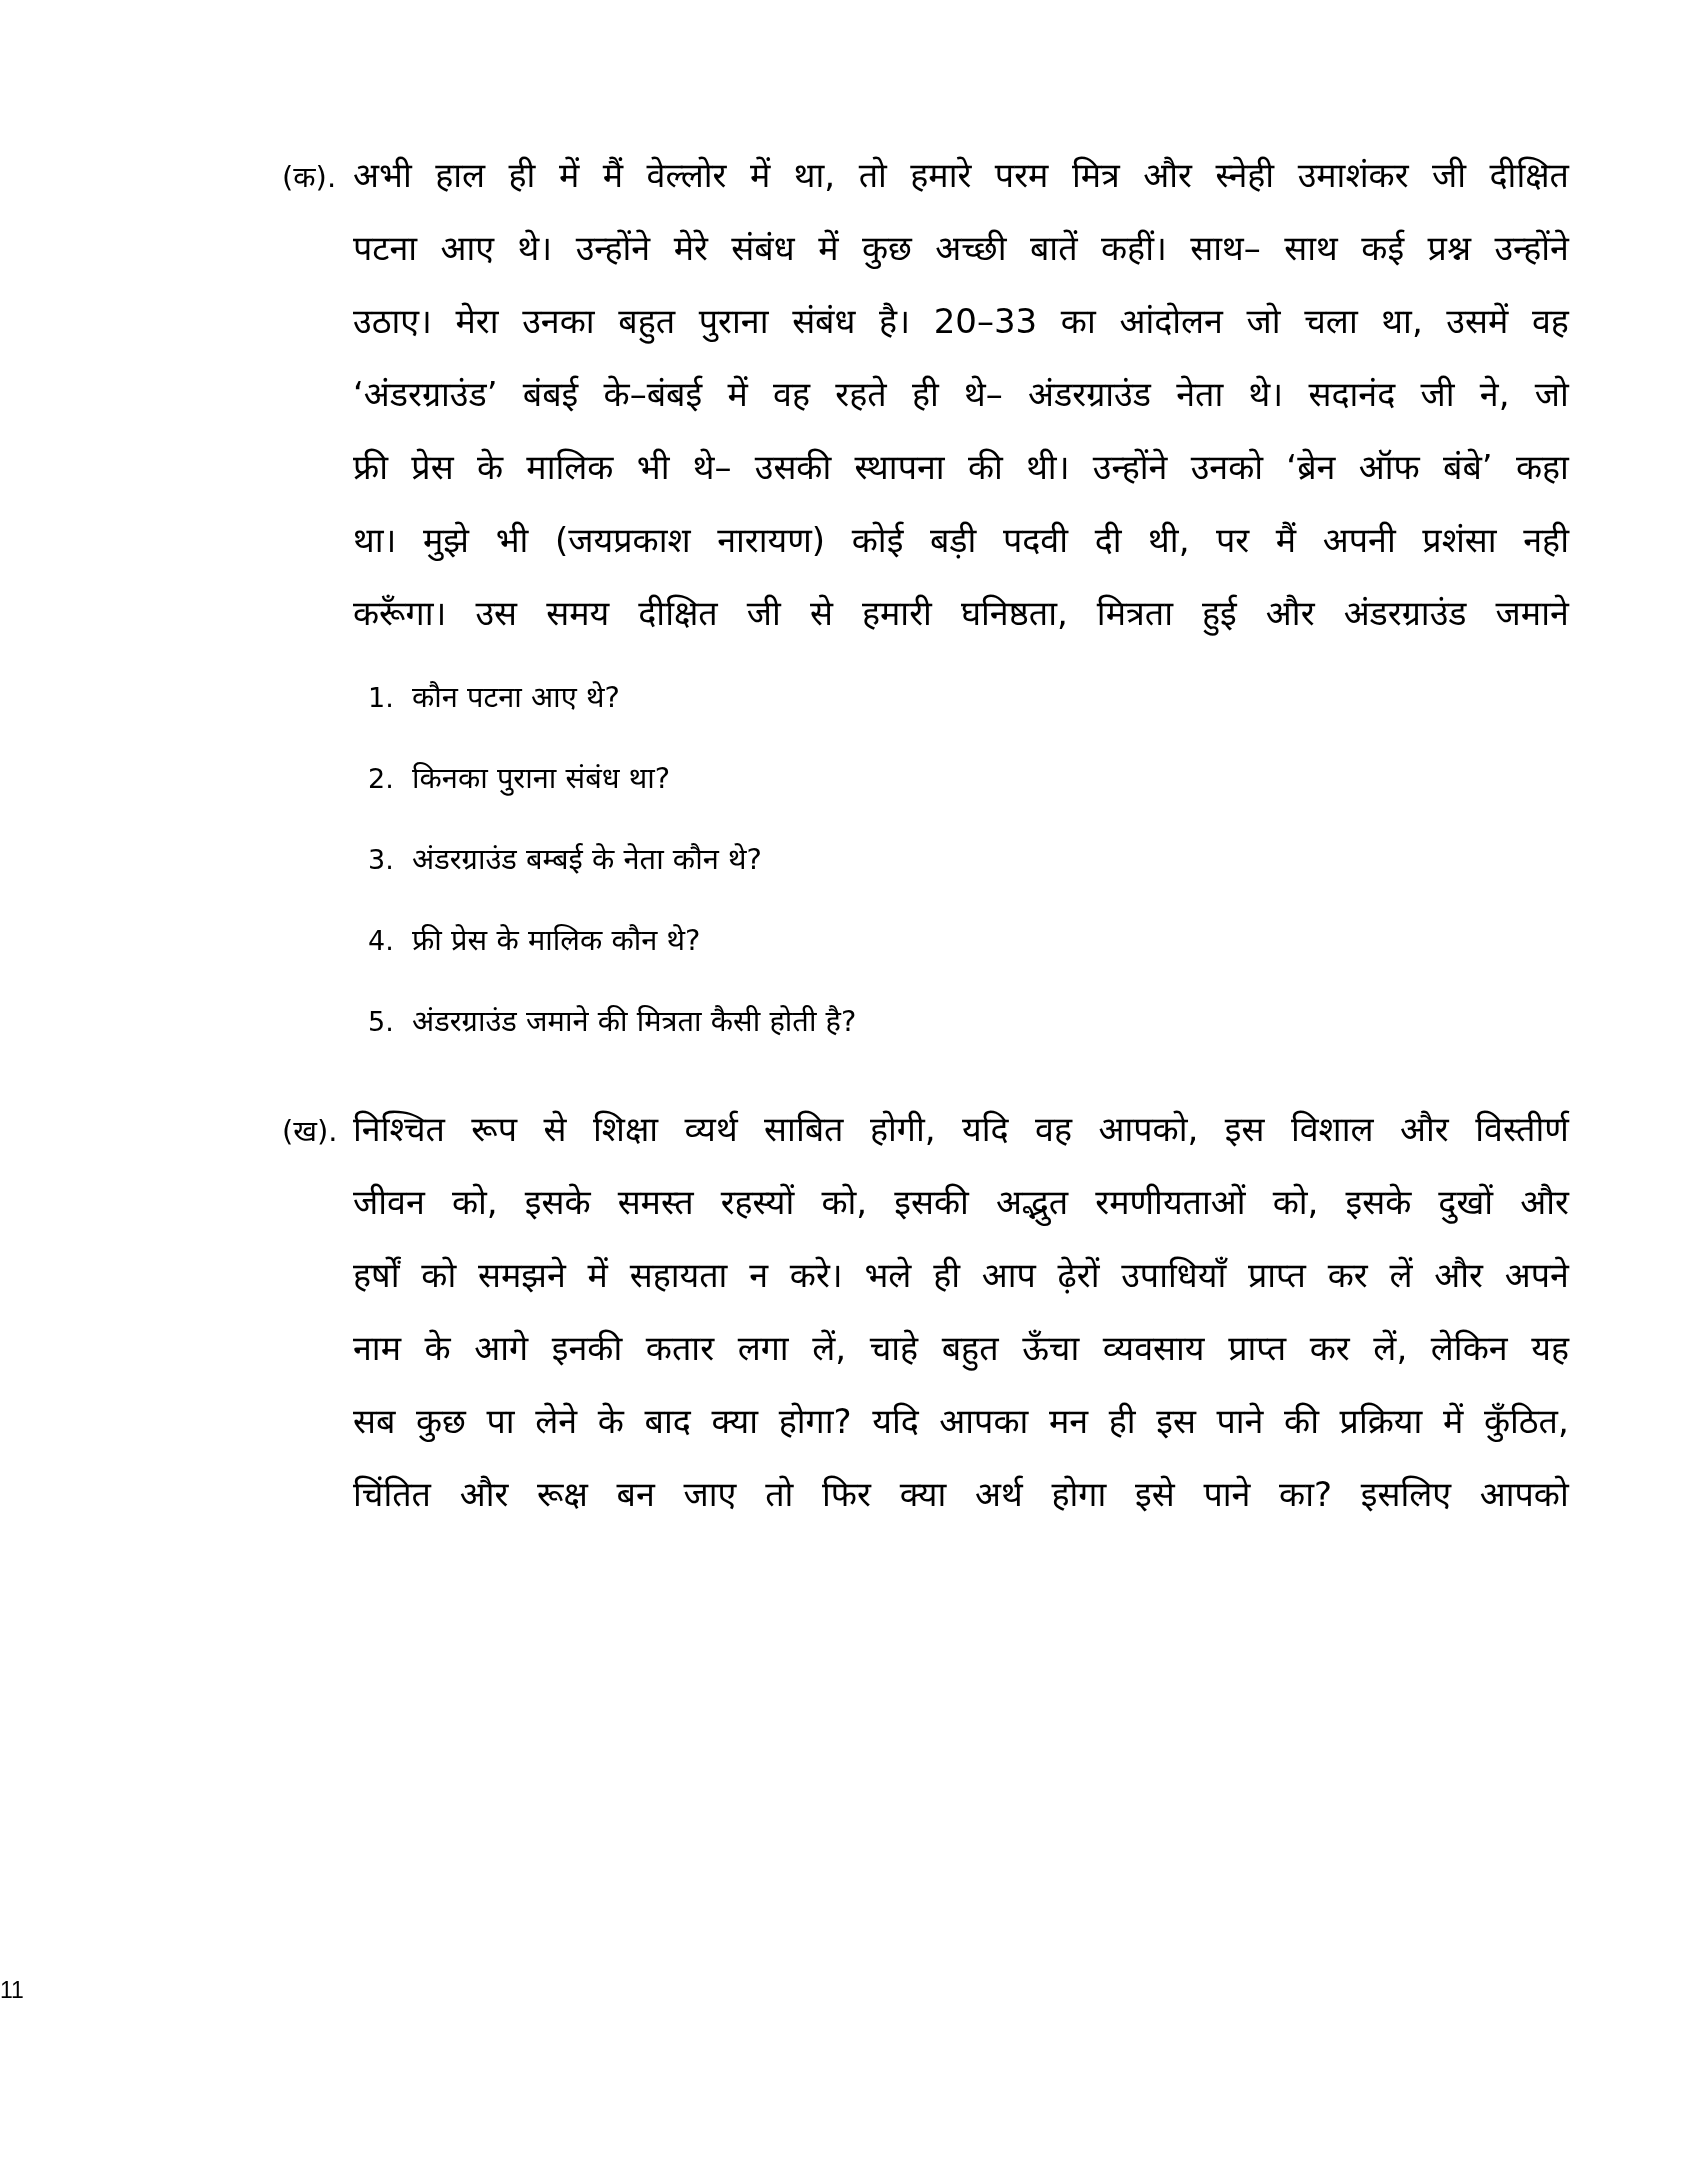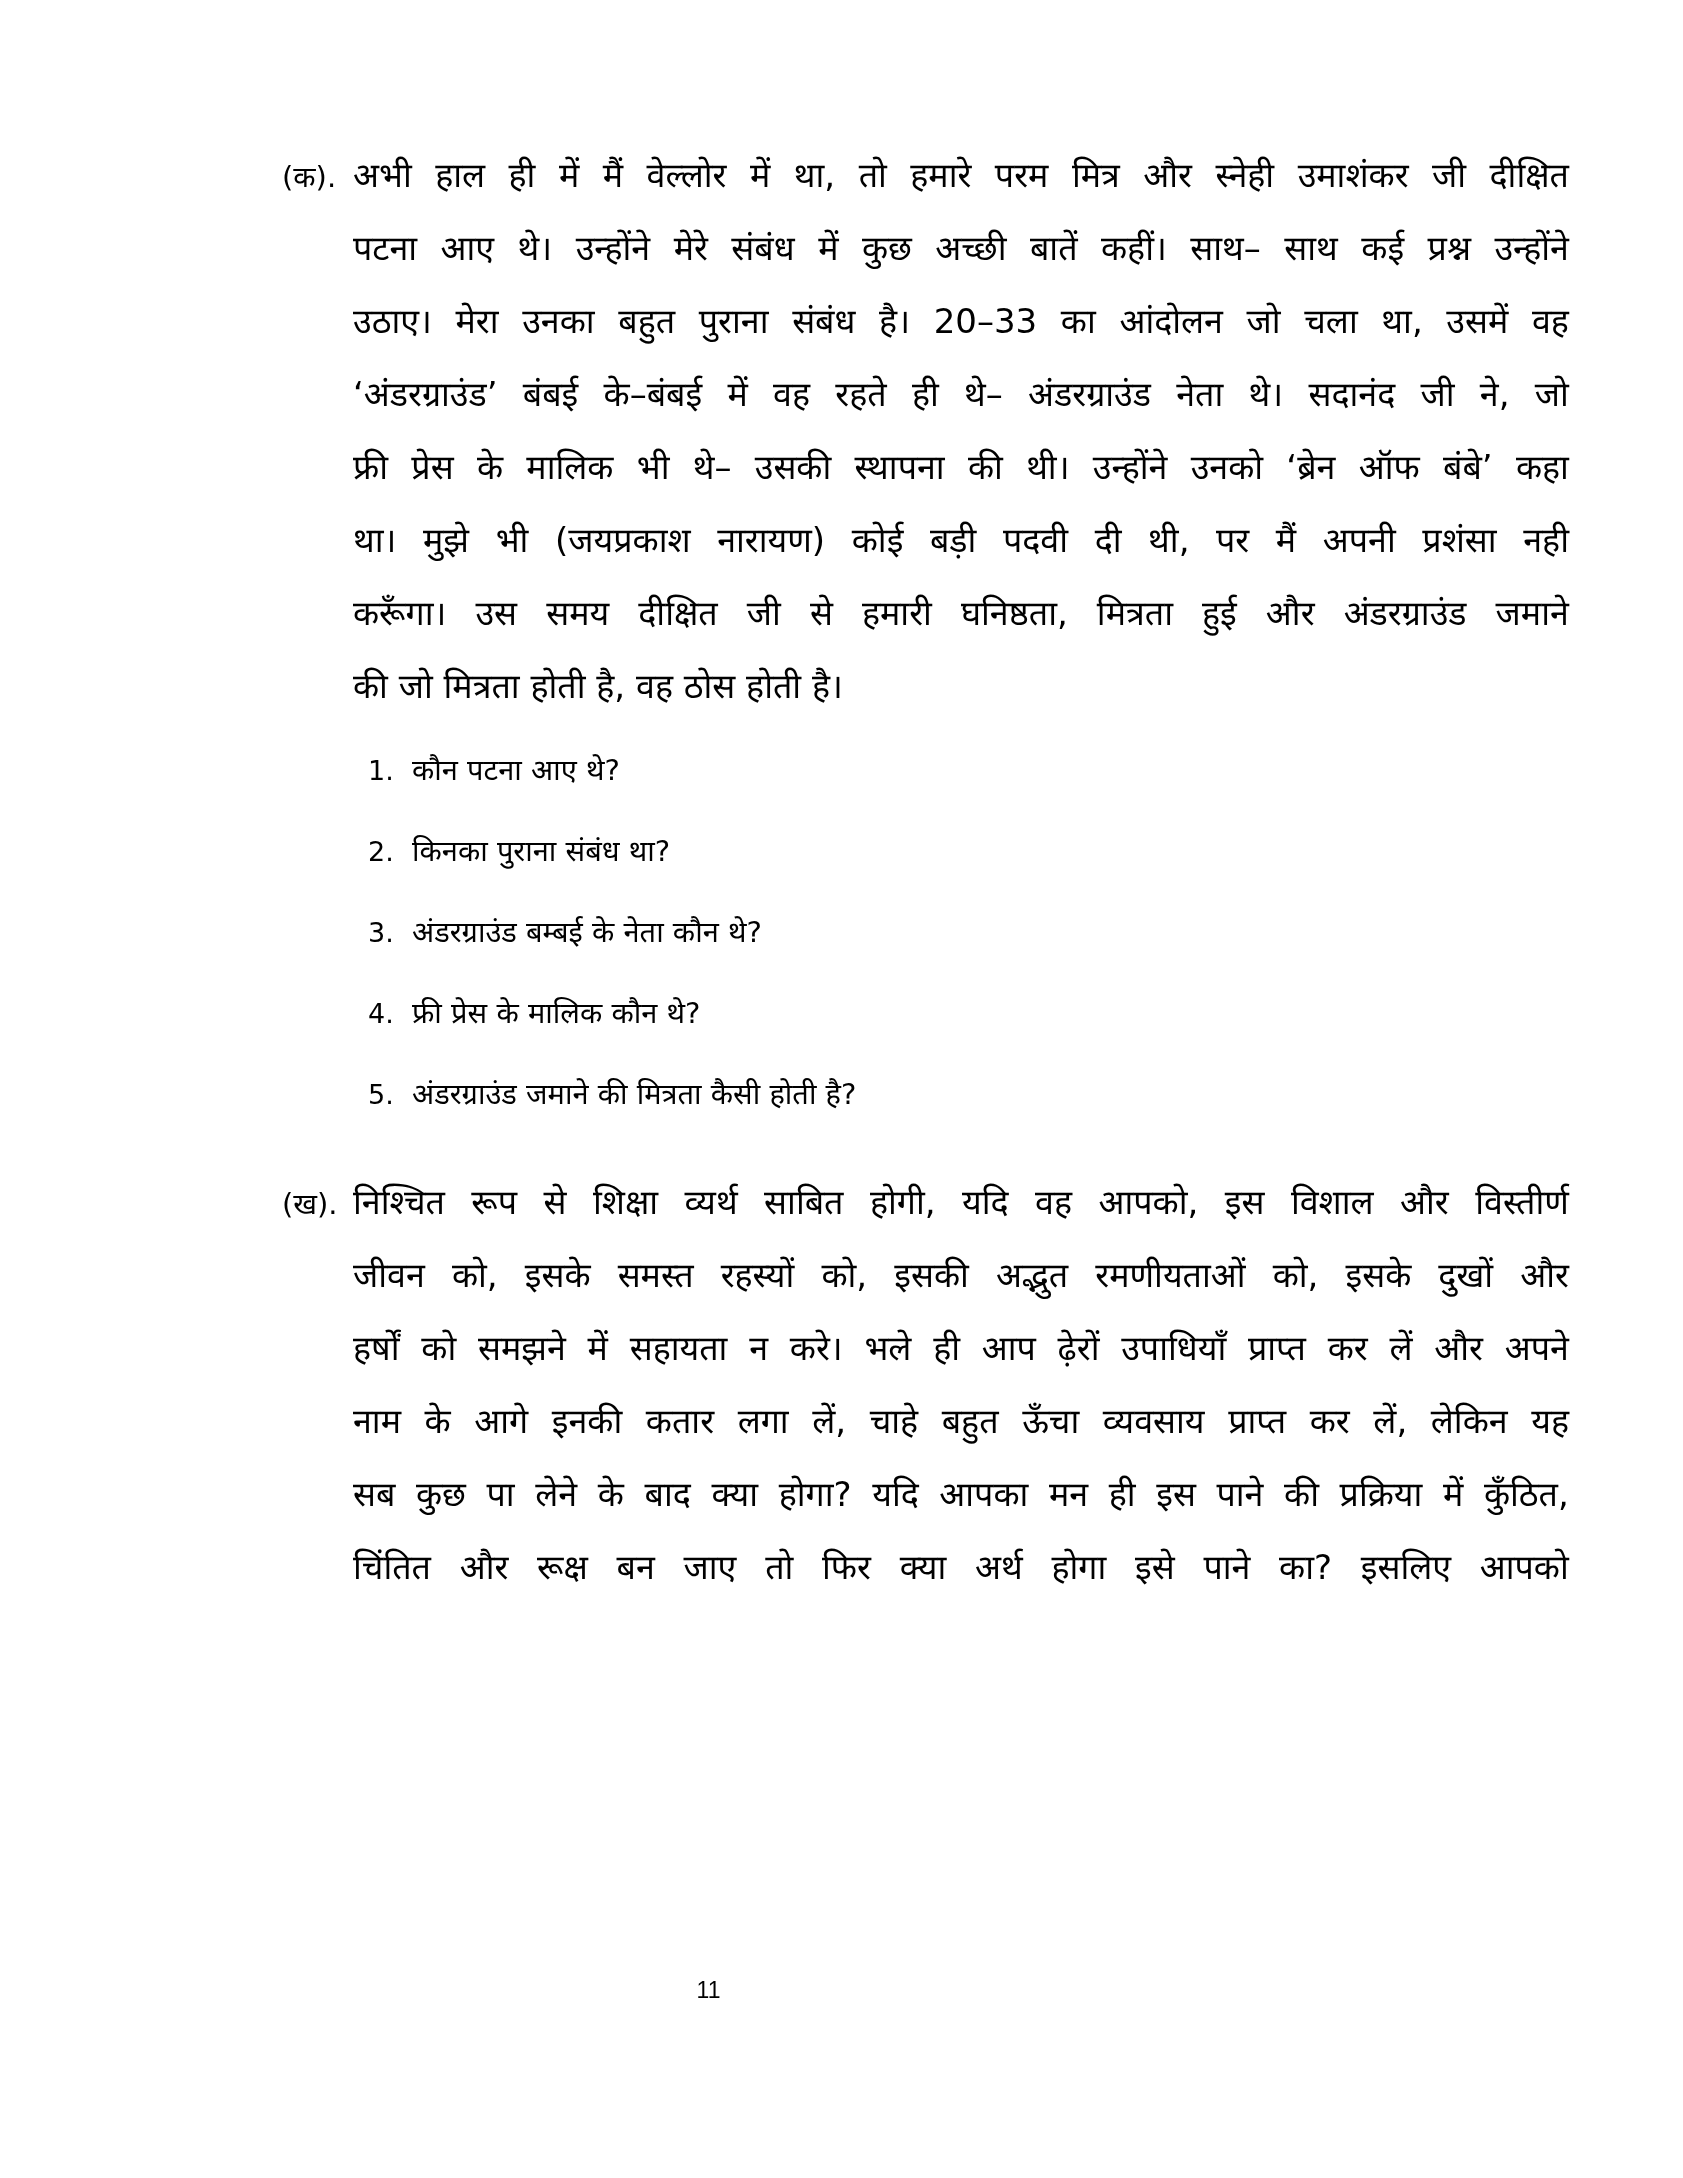--- a/index.html
+++ b/index.html
@@ -106,21 +106,20 @@
     line-height: 1;
     white-space: nowrap;
   }
 
   
   .page-number {
     position: absolute;
     left: 0;
     top: 1977px;
     width: 1417px;
-    text-align: center;
     font-size: 23px;
     font-family: "Liberation Sans", sans-serif;
     color: #000000;
   }
 </style>
 </head>
 <body>
 
 <div class="page">
   <div class="content">
@@ -269,24 +268,20 @@
             <span>हमारी</span>
             <span>घनिष्ठता,</span>
             <span>मित्रता</span>
             <span>हुई</span>
             <span>और</span>
             <span>अंडरग्राउंड</span>
             <span>जमाने</span>
           </span>
       </div>
 
-      <div class="para-line">
-        <span class="label blank"></span>
-        <span class="line-text ragged">की जो मित्रता होती है, वह ठोस होती है।</span>
-      </div>
 
       <ol class="question-list">
         <li class="question-item">
           <span class="question-number">1.</span>
           <span class="question-text">कौन पटना आए थे?</span>
         </li>
         <li class="question-item">
           <span class="question-number">2.</span>
           <span class="question-text">किनका पुराना संबंध था?</span>
         </li>

